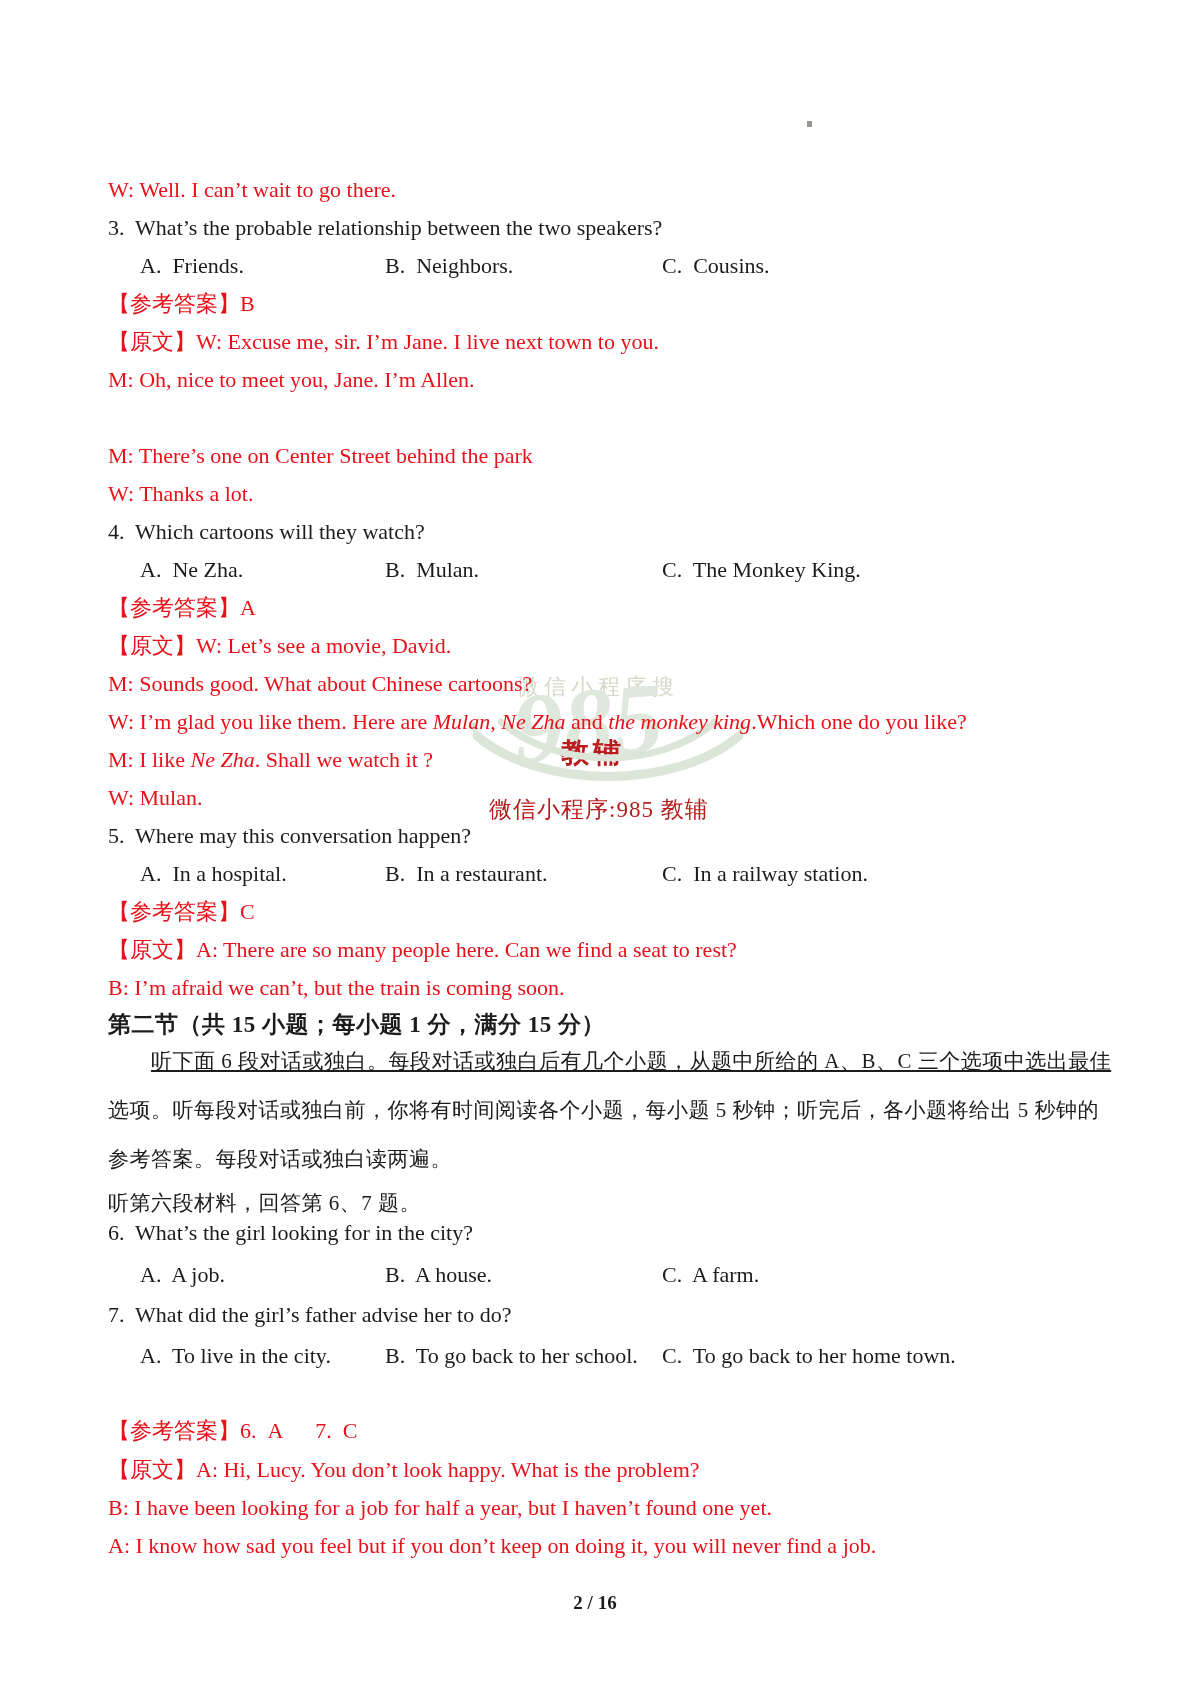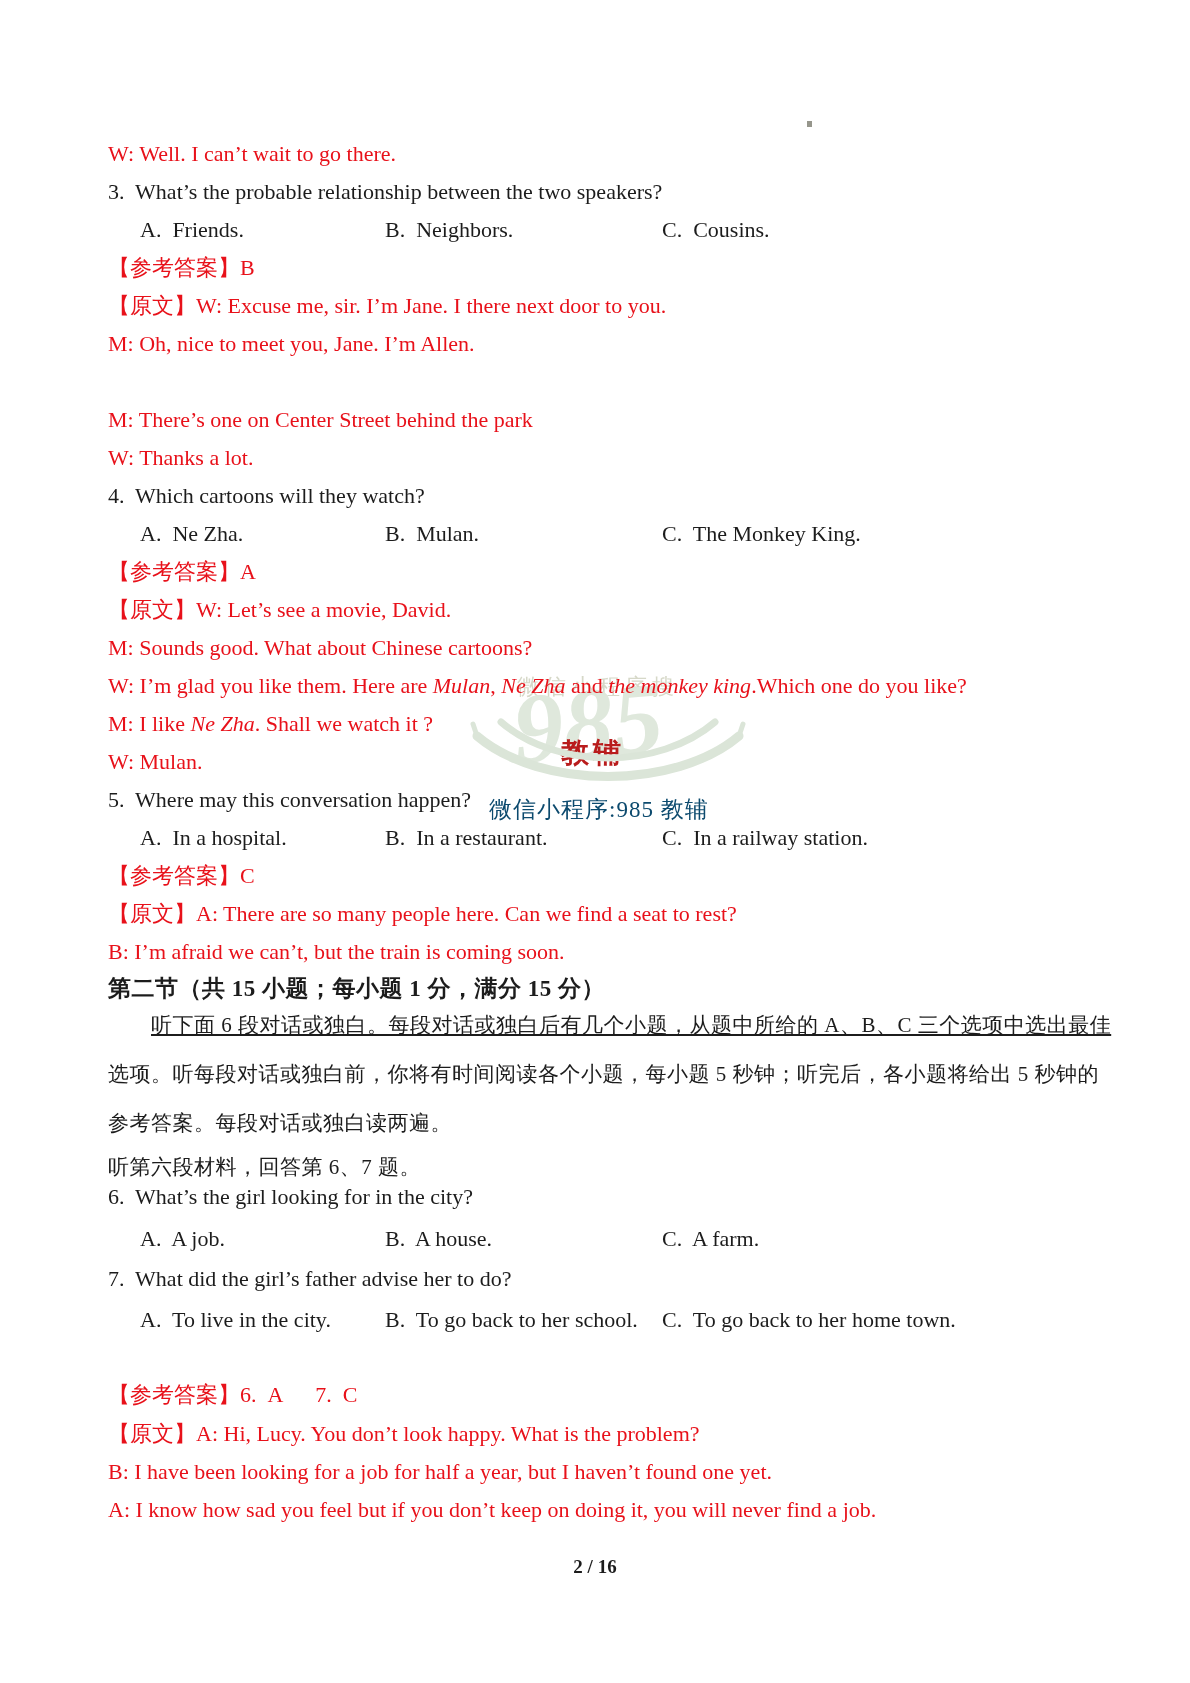--- a/index.html
+++ b/index.html
@@ -4,21 +4,21 @@
 <style>
   html,body{margin:0;padding:0;background:#fff;}
   .page{
     position:relative;
     width:1190px;height:1683px;
     background:#ffffff;
     overflow:hidden;
     font-family:"Liberation Serif","DejaVu Serif",serif;
     color:#1c1c1c;
   }
-  .content{position:absolute;inset:0;z-index:2;}
+  .content{position:absolute;inset:0;z-index:2;margin-top:36px;}
   .ln{
     position:absolute;left:108px;
     font-size:22px;line-height:1.2;
     white-space:pre;
   }
   .red{color:#e8111a;}
   .cn{font-size:21px;letter-spacing:0.5px;}
   .bold{font-weight:bold;}
   .indent{left:151px;text-decoration:underline;}
   .optrow{width:1000px;height:30px;}
@@ -42,21 +42,21 @@
     font-size:100px;line-height:1;font-style:italic;font-weight:bold;
     color:#dfe8dc;transform:rotate(-5deg);white-space:pre;
   }
   .wm-label{
     position:absolute;left:106px;top:74px;
     font-size:28px;font-weight:bold;letter-spacing:4px;color:#b91c1c;white-space:pre;
   }
   .wm-book{position:absolute;left:14px;top:56px;}
   .wm-caption{
     position:absolute;left:34px;top:134px;
-    font-size:23px;letter-spacing:1px;color:#0c4a6e;white-space:pre;
+    font-size:23px;letter-spacing:1px;color:#b91c1c;white-space:pre;
   }
   .speck{position:absolute;left:807px;top:121px;width:5px;height:6px;background:#96968c;z-index:3;}
 </style>
 </head>
 <body>
 
 <div class="page">
 
   <div class="wm">
     <div class="wm-top">微信小程序搜</div>
@@ -78,21 +78,21 @@
 
     <div class="ln" style="top:179px">3.  What’s the probable relationship between the two speakers?</div>
 
     <div class="ln optrow" style="top:217px">
       <span class="oA">A.  Friends.</span>
       <span class="oB">B.  Neighbors.</span>
       <span class="oC">C.  Cousins.</span>
     </div>
 
     <div class="ln red" style="top:255px">【参考答案】B</div>
-    <div class="ln red" style="top:293px">【原文】W: Excuse me, sir. I’m Jane. I there next door to you.</div>
+    <div class="ln red" style="top:293px">【原文】W: Excuse me, sir. I’m Jane. I live next town to you.</div>
     <div class="ln red" style="top:331px">M: Oh, nice to meet you, Jane. I’m Allen.</div>
     <div class="ln red" style="top:407px">M: There’s one on Center Street behind the park</div>
     <div class="ln red" style="top:445px">W: Thanks a lot.</div>
 
     <div class="ln" style="top:483px">4.  Which cartoons will they watch?</div>
 
     <div class="ln optrow" style="top:521px">
       <span class="oA">A.  Ne Zha.</span>
       <span class="oB">B.  Mulan.</span>
       <span class="oC">C.  The Monkey King.</span>

